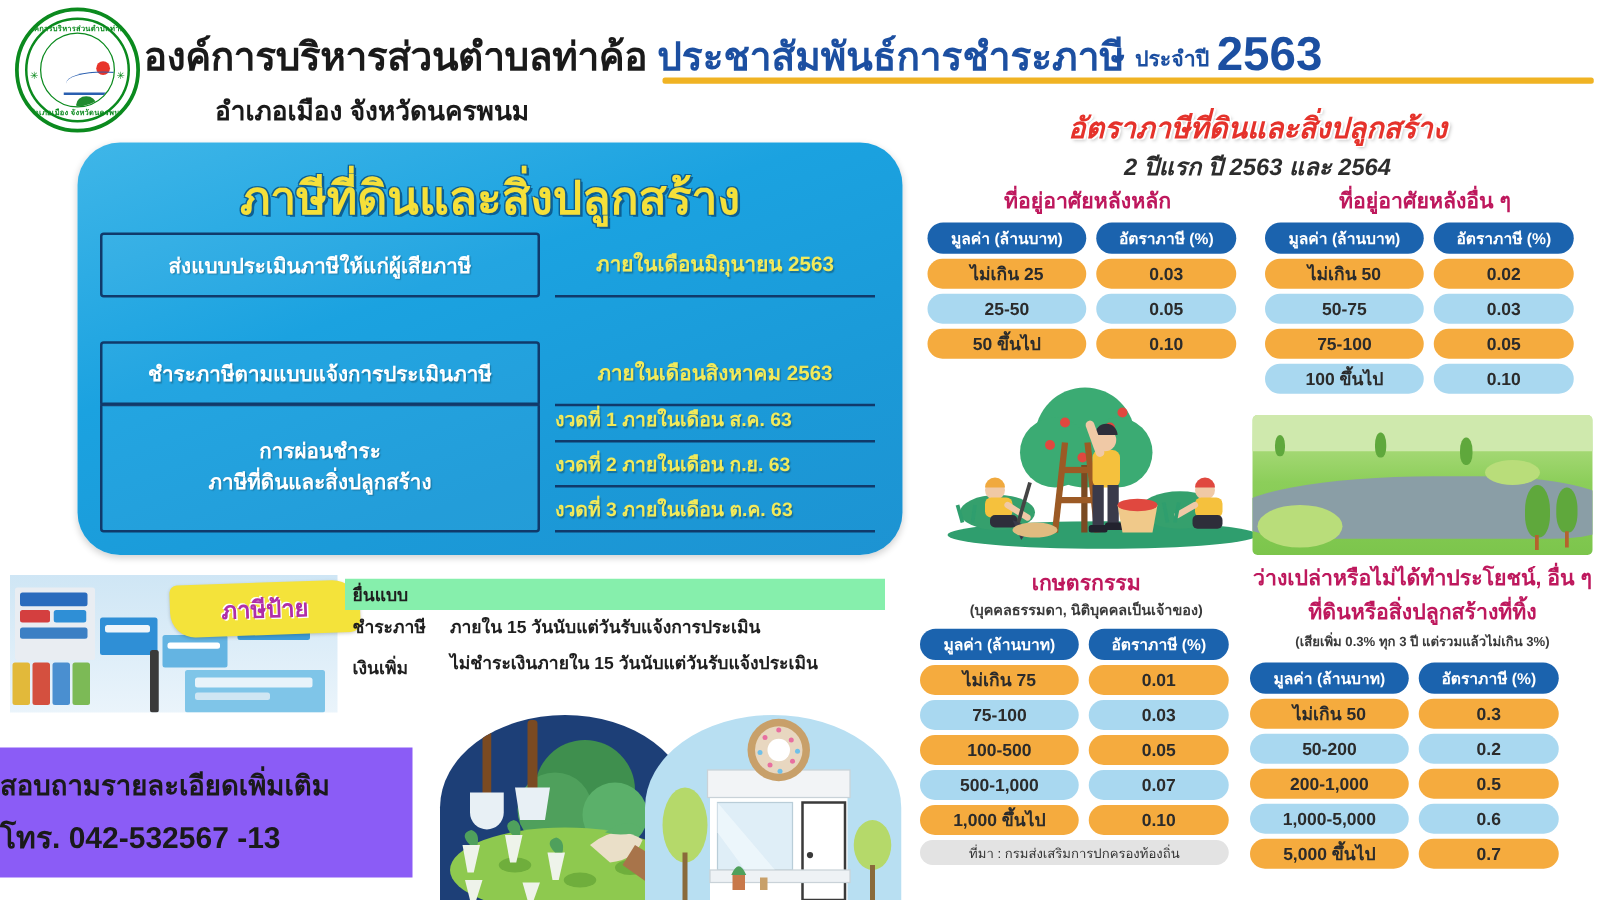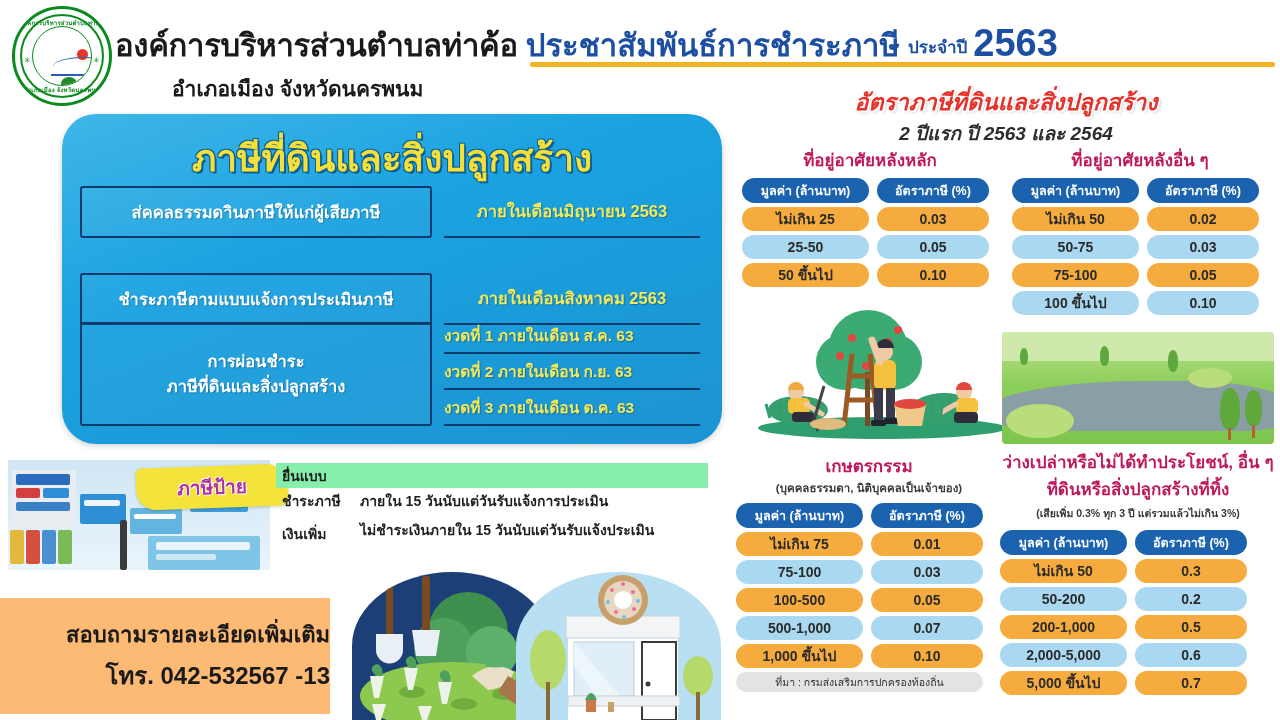--- a/index.html
+++ b/index.html
@@ -121,22 +121,22 @@
   .sign-badge span{font-size:19px;font-weight:bold;color:#b02ea8;
     text-shadow:1px 1px 0 #fff,-1px -1px 0 #fff;}
   .sign-rows{position:absolute;left:268px;top:3px;width:432px;}
   .sg-row{display:flex;align-items:center;height:25px;}
   .sg-row.alt{background:#86efac;}
   .sg-k{width:84px;padding-left:6px;font-size:14px;font-weight:bold;color:#1f1f1f;white-space:nowrap;
      box-sizing:border-box;}
   .sg-v{flex:1;font-size:14px;font-weight:bold;color:#1f1f1f;white-space:nowrap;}
   .sg-row.tall{height:34px;}
   .sg-row.tall .sg-k{align-self:flex-end;padding-bottom:2px;}
-  .contact{position:absolute;left:0;top:598px;width:330px;height:116px;background:#fdba74;
-    display:flex;flex-direction:column;align-items:flex-end;justify-content:center;}
+  .contact{position:absolute;left:0;top:598px;width:330px;height:104px;background:#8b5cf6;
+    display:flex;flex-direction:column;align-items:flex-start;justify-content:center;}
   .contact .l1{font-size:22px;font-weight:bold;color:#1a1a1a;}
   .contact .l2{font-size:24px;font-weight:bold;color:#1a1a1a;margin-top:4px;}
 
   .shopcircle{position:absolute;left:516px;top:572px;width:205px;height:148px;
     background:#b8dff2;border-radius:50% 50% 0 0;overflow:hidden;}
   .veg-circle{position:absolute;left:352px;top:572px;width:200px;height:148px;
     background:#1d3f77;border-radius:50% 50% 0 0;overflow:hidden;}
 </style>
 </head>
 <body>
@@ -166,21 +166,21 @@
     </div>
     <div class="h-underline"></div>
     <div class="h-line2">อำเภอเมือง จังหวัดนครพนม</div>
   </div>
 
   <div class="bluebox">
     <div class="bb-title">ภาษีที่ดินและสิ่งปลูกสร้าง</div>
 
     <div class="bb-row bb-r1">
       <div class="bb-label">
-        <span>ส่คคลธรรมดาินภาษีให้แก่ผู้เสียภาษี</span>
+        <span>ส่งแบบประเมินภาษีให้แก่ผู้เสียภาษี</span>
       </div>
       <div class="bb-val">
         <span>ภายในเดือนมิถุนายน 2563</span>
       </div>
     </div>
 
     <div class="bb-row bb-r2">
       <div class="bb-label">
         <span>ชำระภาษีตามแบบแจ้งการประเมินภาษี</span>
       </div>
@@ -377,21 +377,21 @@
     </div>
     <div class="data-row">
       <div class="data-cell w-val c-blue">50-200</div>
       <div class="data-cell w-rate c-blue">0.2</div>
     </div>
     <div class="data-row">
       <div class="data-cell w-val c-orange">200-1,000</div>
       <div class="data-cell w-rate c-orange">0.5</div>
     </div>
     <div class="data-row">
-      <div class="data-cell w-val c-blue">2,000-5,000</div>
+      <div class="data-cell w-val c-blue">1,000-5,000</div>
       <div class="data-cell w-rate c-blue">0.6</div>
     </div>
     <div class="data-row">
       <div class="data-cell w-val c-orange">5,000 ขึ้นไป</div>
       <div class="data-cell w-rate c-orange">0.7</div>
     </div>
   </div>
 
   <div class="signpanel">
     <div class="sign-photo">

